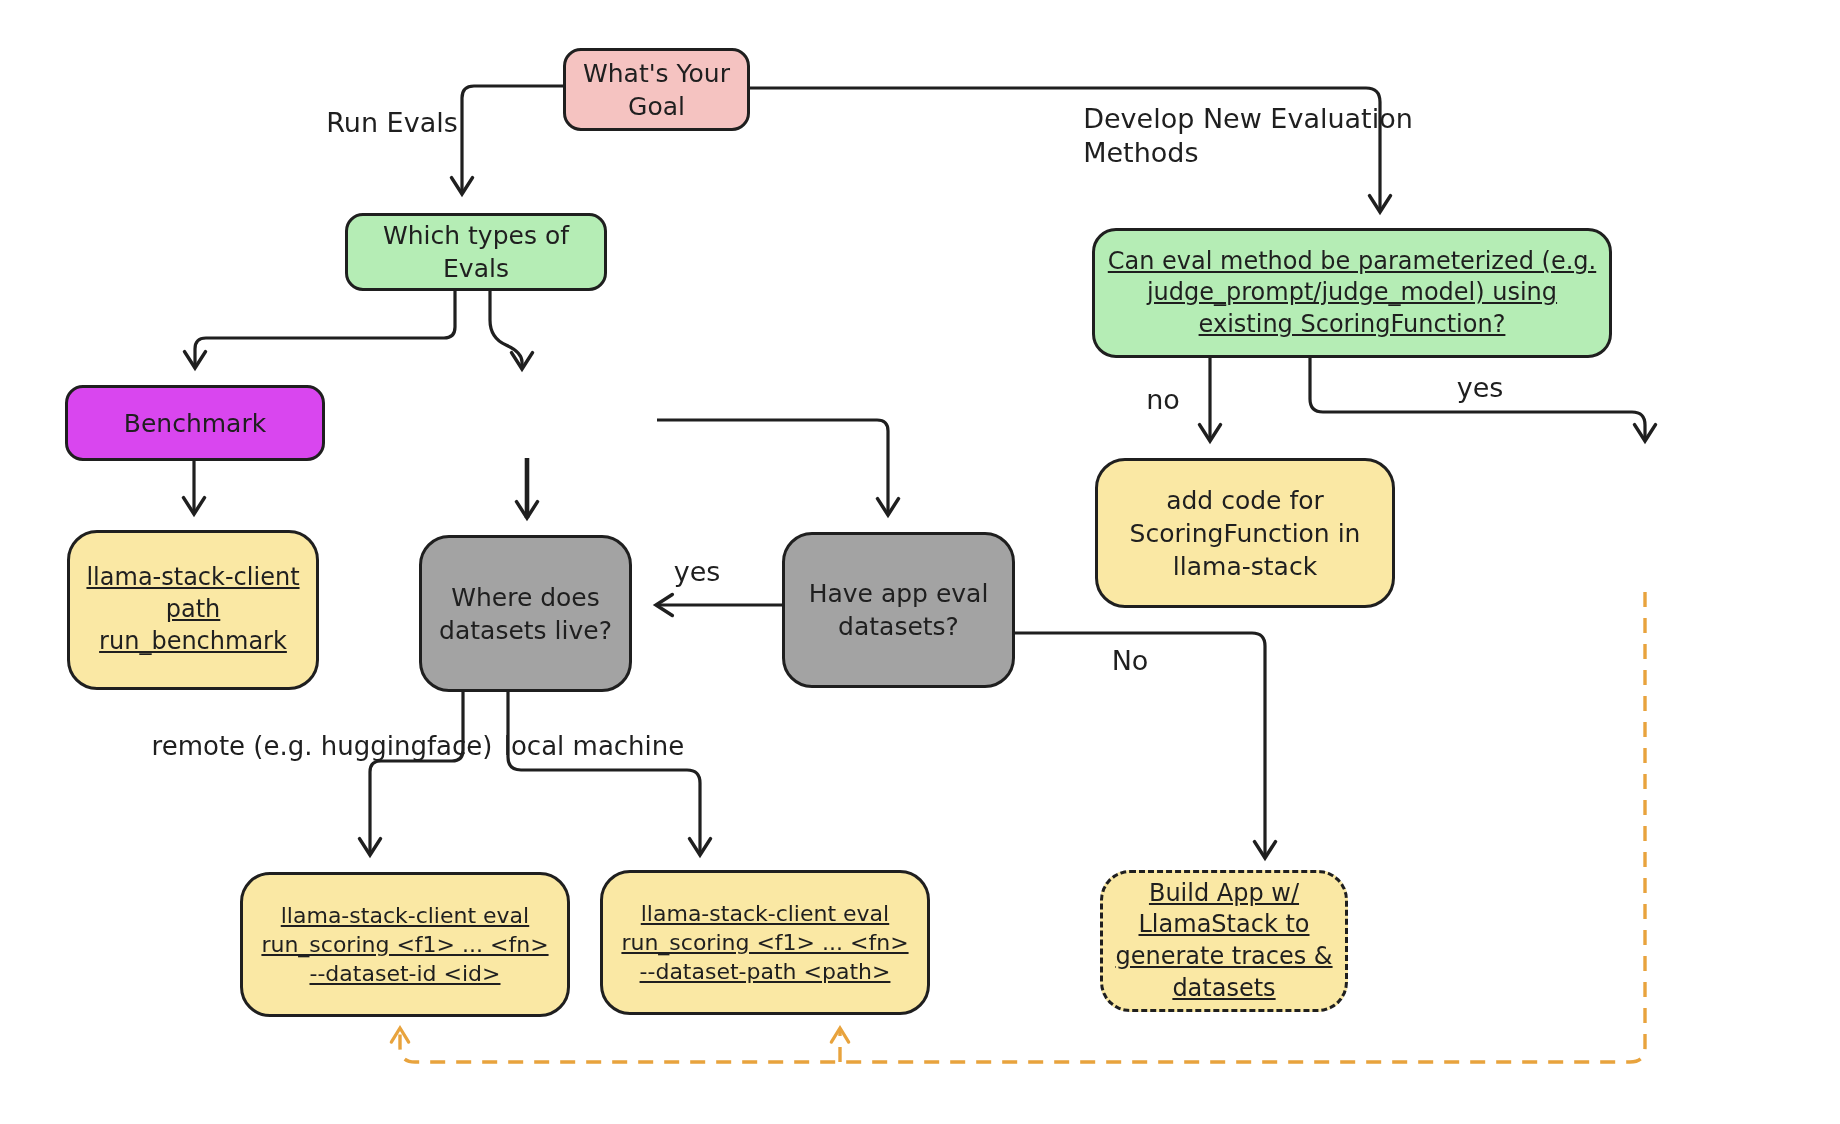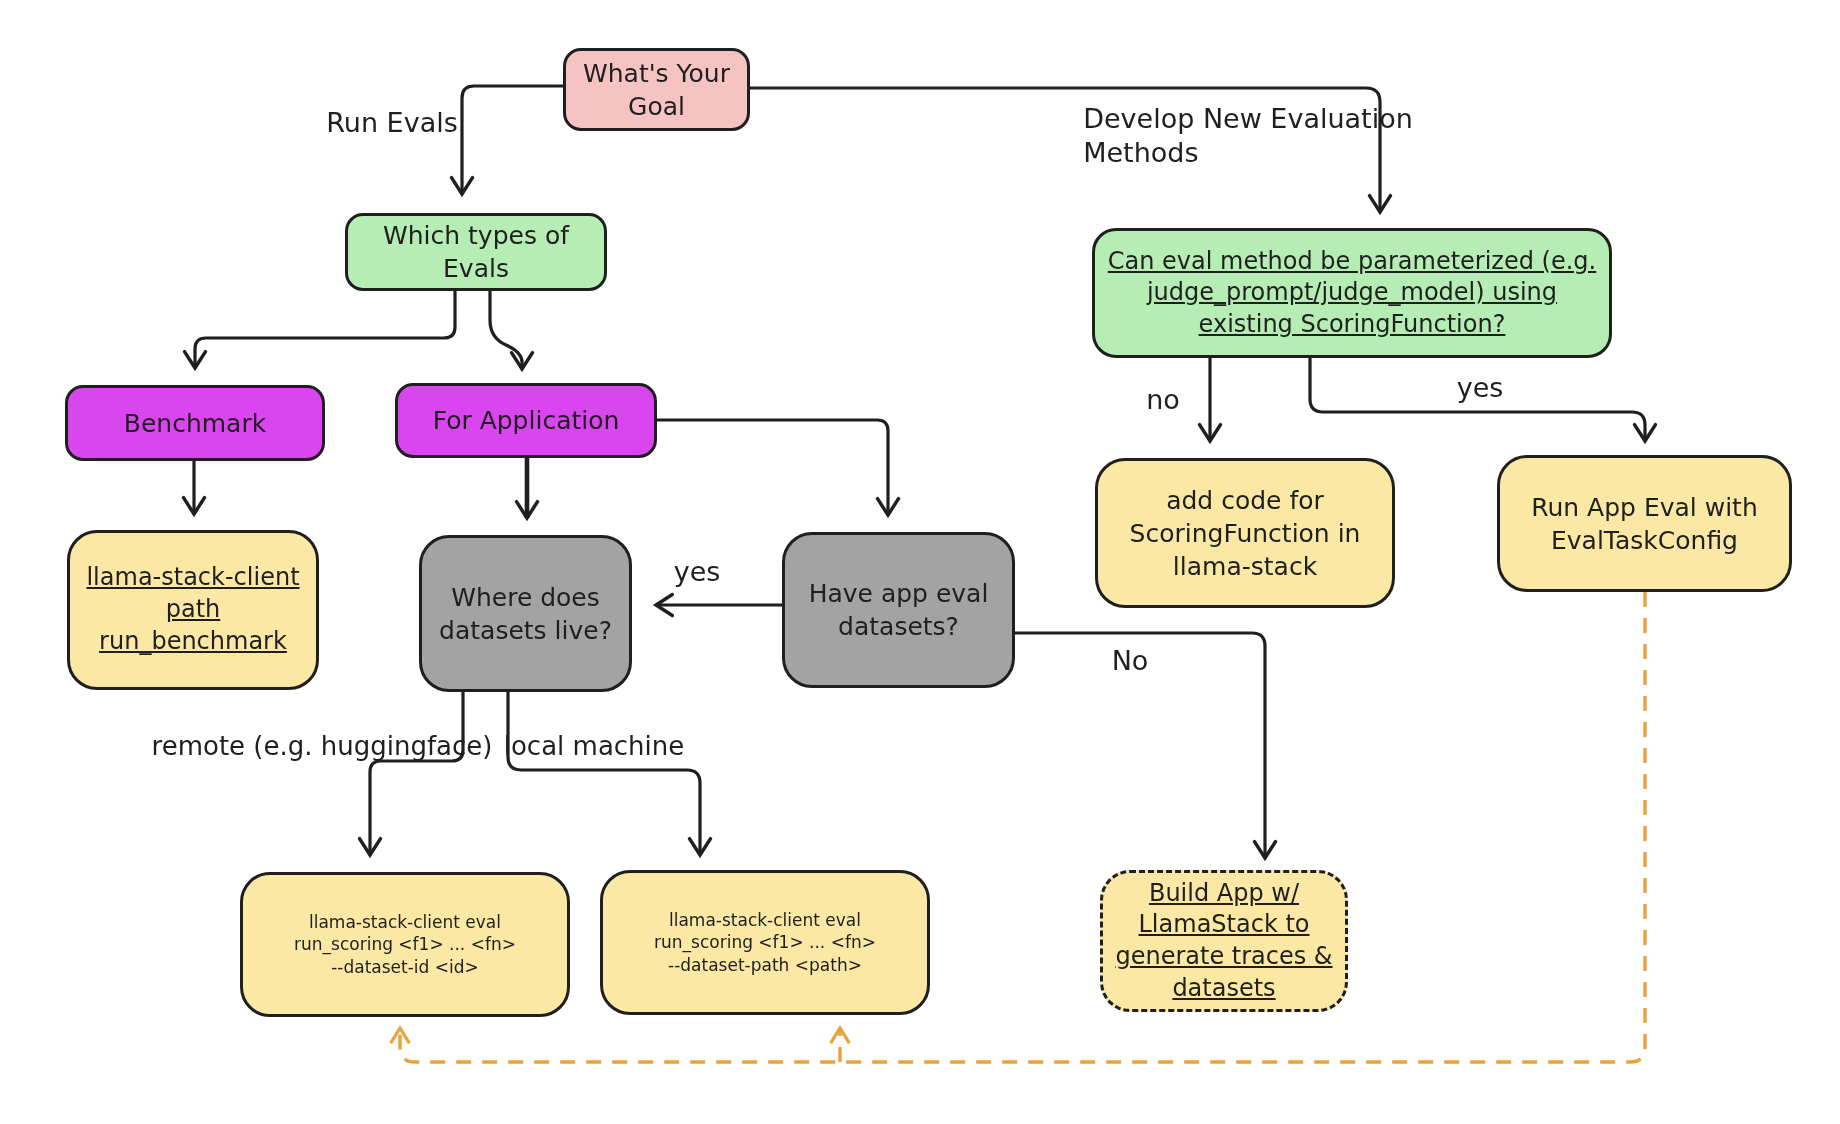--- a/index.html
+++ b/index.html
@@ -27,21 +27,21 @@
     z-index:2;
   }
   .node.small-r{border-radius:18px;}
   .node.pink{background:#F5C3C1;}
   .node.green{background:#B5EDB5;}
   .node.blue{background:#a3a3a3;}
   .node.yellow{background:#FAE8A4;}
   .node.white{background:#d946ef;}
   .node.dashed{border-style:dashed;}
   .node.fs24{font-size:24px;text-decoration:underline;}
-  .node.fs23{font-size:17px;}
+  .node.fs23{font-size:22px;text-decoration:underline;}
   .edge-label{
     position:absolute;
     transform:translate(-50%,-50%);
     white-space:pre-line;
     text-align:left;
     font-size:27px;
     line-height:1.25;
     z-index:3;
   }
   .edge-label.small{font-size:26px;}
@@ -95,38 +95,35 @@
 Goal</div>
 
   <div class="node green small-r" style="left:345px;top:213px;width:262px;height:78px;">Which types of
 Evals</div>
 
   <div class="node white small-r" style="left:65px;top:385px;width:260px;height:76px;">Benchmark</div>
 
   <div class="node yellow fs24" style="left:67px;top:530px;width:252px;height:160px;border-radius:30px;">llama-stack-client
 path run_benchmark</div>
 
-  <div class="node white small-r" style="left:395px;top:383px;width:262px;height:75px;">For Application</div>
 
   <div class="node blue" style="left:419px;top:535px;width:213px;height:157px;border-radius:30px;">Where does
 datasets live?</div>
 
   <div class="node blue" style="left:782px;top:532px;width:233px;height:156px;border-radius:30px;">Have app eval
 datasets?</div>
 
   <div class="node green fs24" style="left:1092px;top:228px;width:520px;height:130px;">Can eval method be parameterized (e.g.
 judge_prompt/judge_model) using
 existing ScoringFunction?</div>
 
   <div class="node yellow" style="left:1095px;top:458px;width:300px;height:150px;border-radius:30px;">add code for
 ScoringFunction in
 llama-stack</div>
 
-  <div class="node yellow" style="left:1497px;top:455px;width:295px;height:137px;border-radius:30px;">Run App Eval with
-EvalTaskConfig</div>
 
   <div class="node yellow fs23" style="left:240px;top:872px;width:330px;height:145px;border-radius:30px;">llama-stack-client eval
 run_scoring &lt;f1&gt; ... &lt;fn&gt;
 --dataset-id &lt;id&gt;</div>
 
   <div class="node yellow fs23" style="left:600px;top:870px;width:330px;height:145px;border-radius:30px;">llama-stack-client eval
 run_scoring &lt;f1&gt; ... &lt;fn&gt;
 --dataset-path &lt;path&gt;</div>
 
   <div class="node yellow dashed fs24" style="left:1100px;top:870px;width:248px;height:142px;border-radius:30px;">Build App w/

